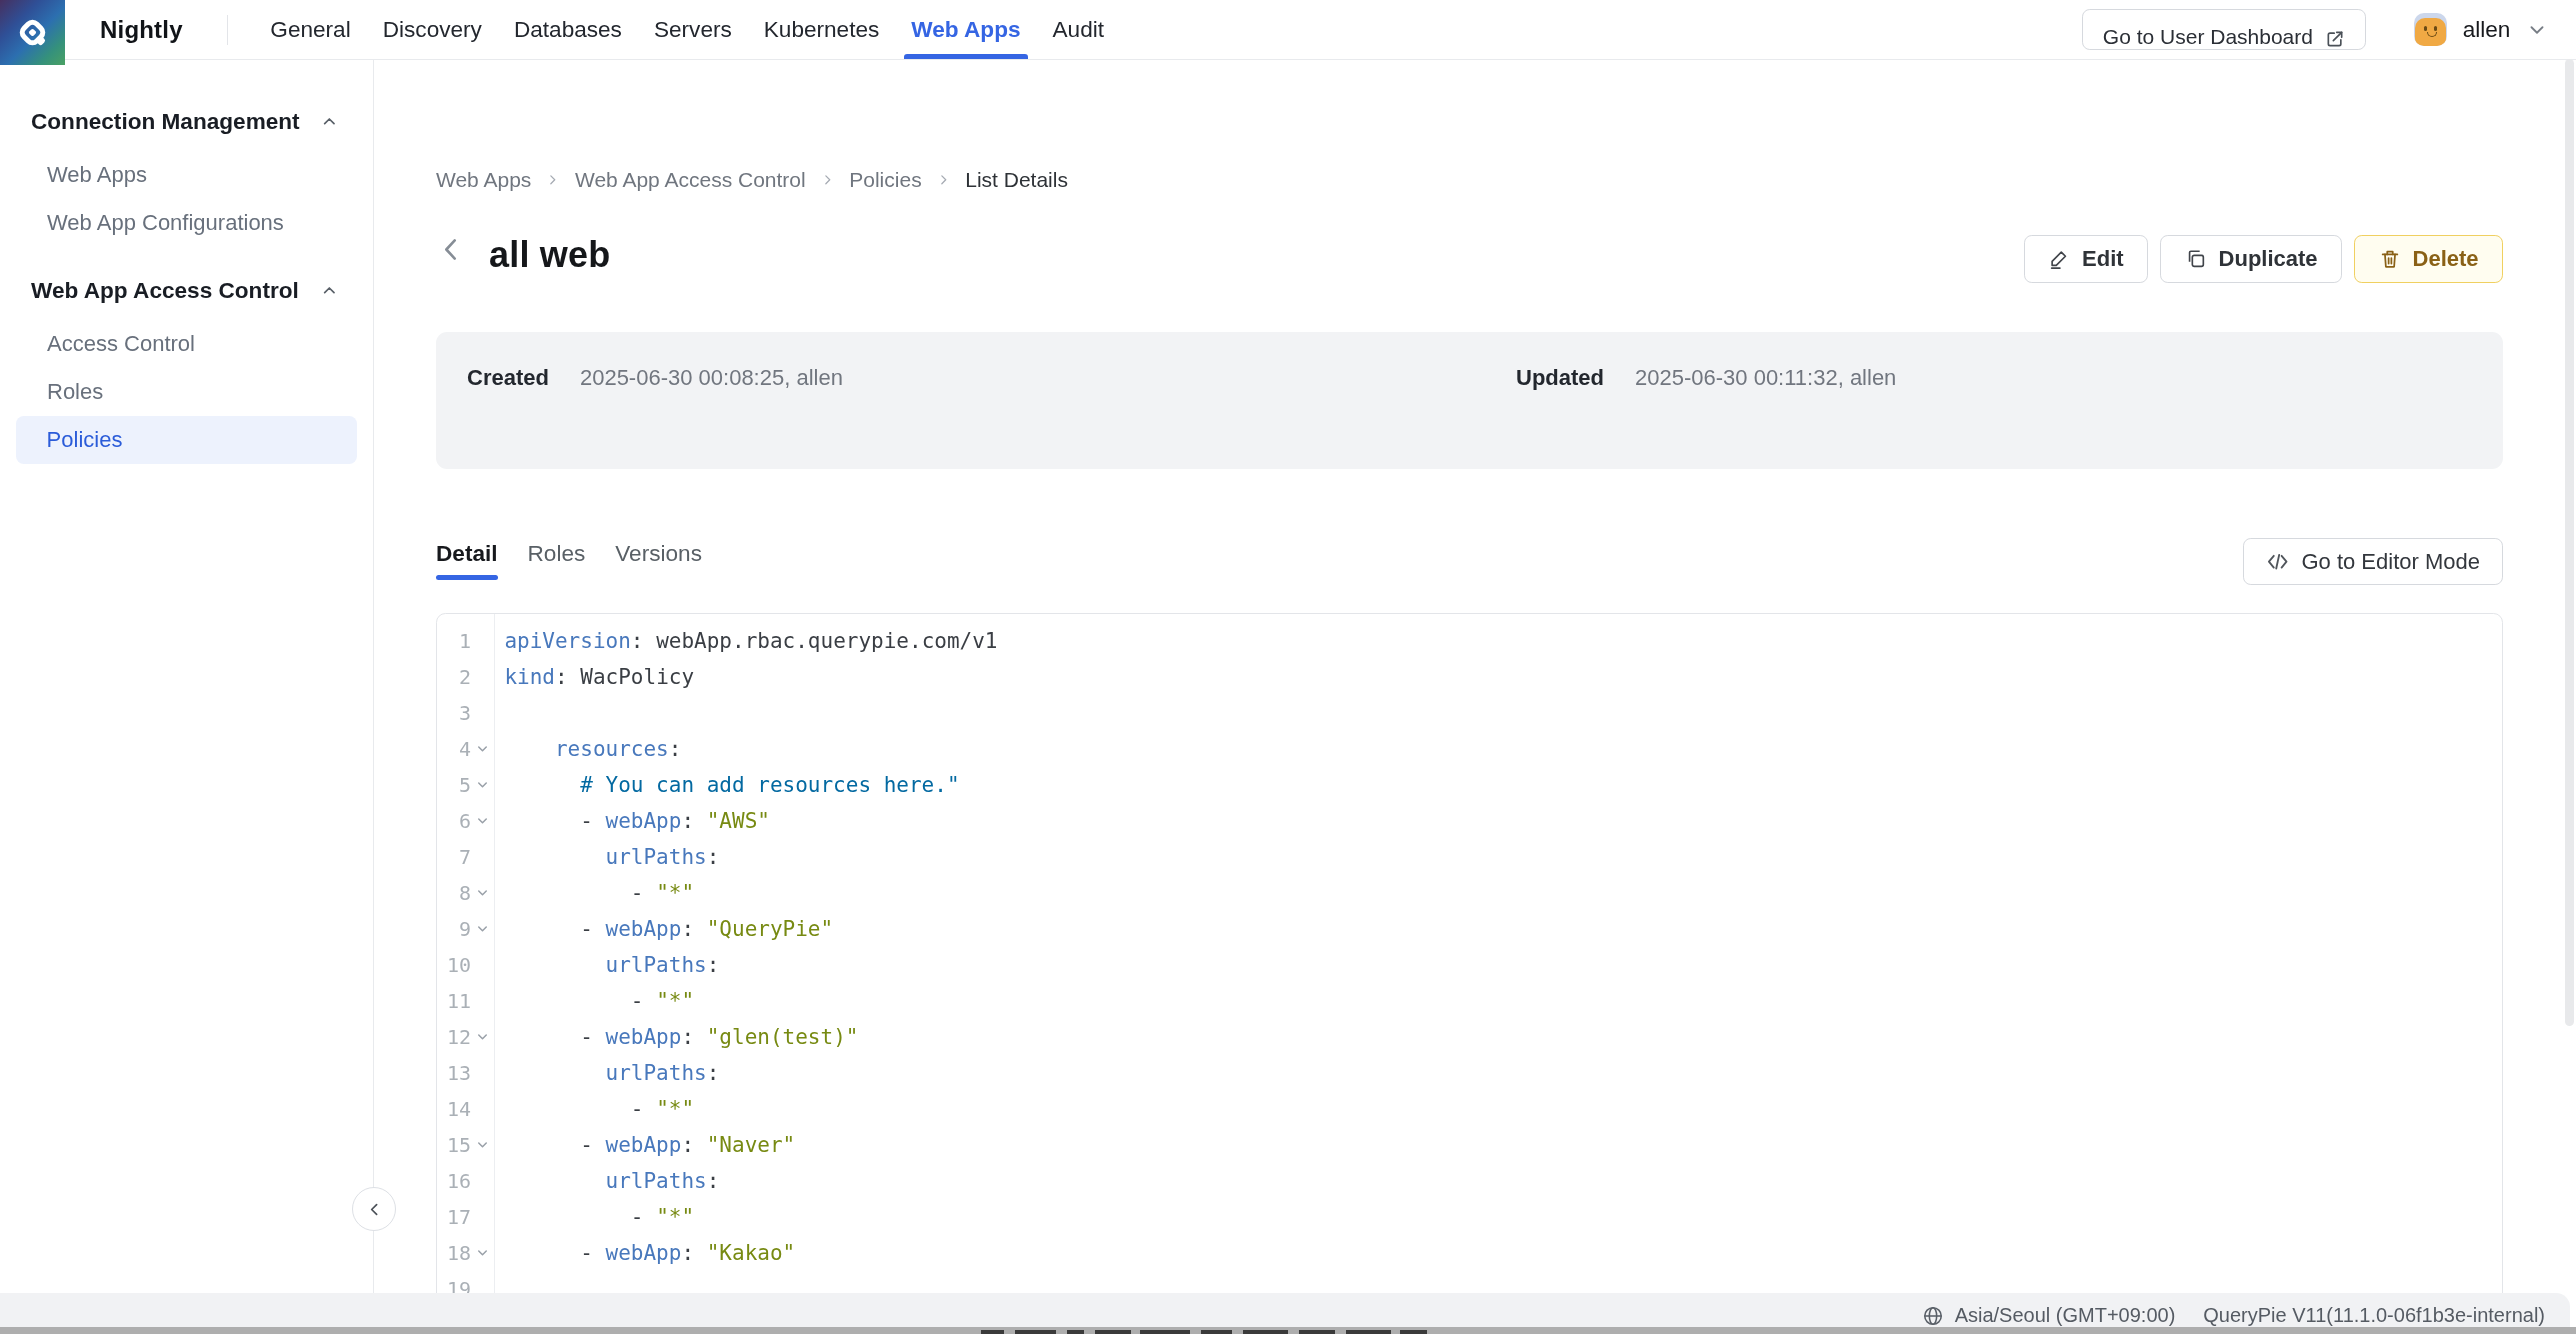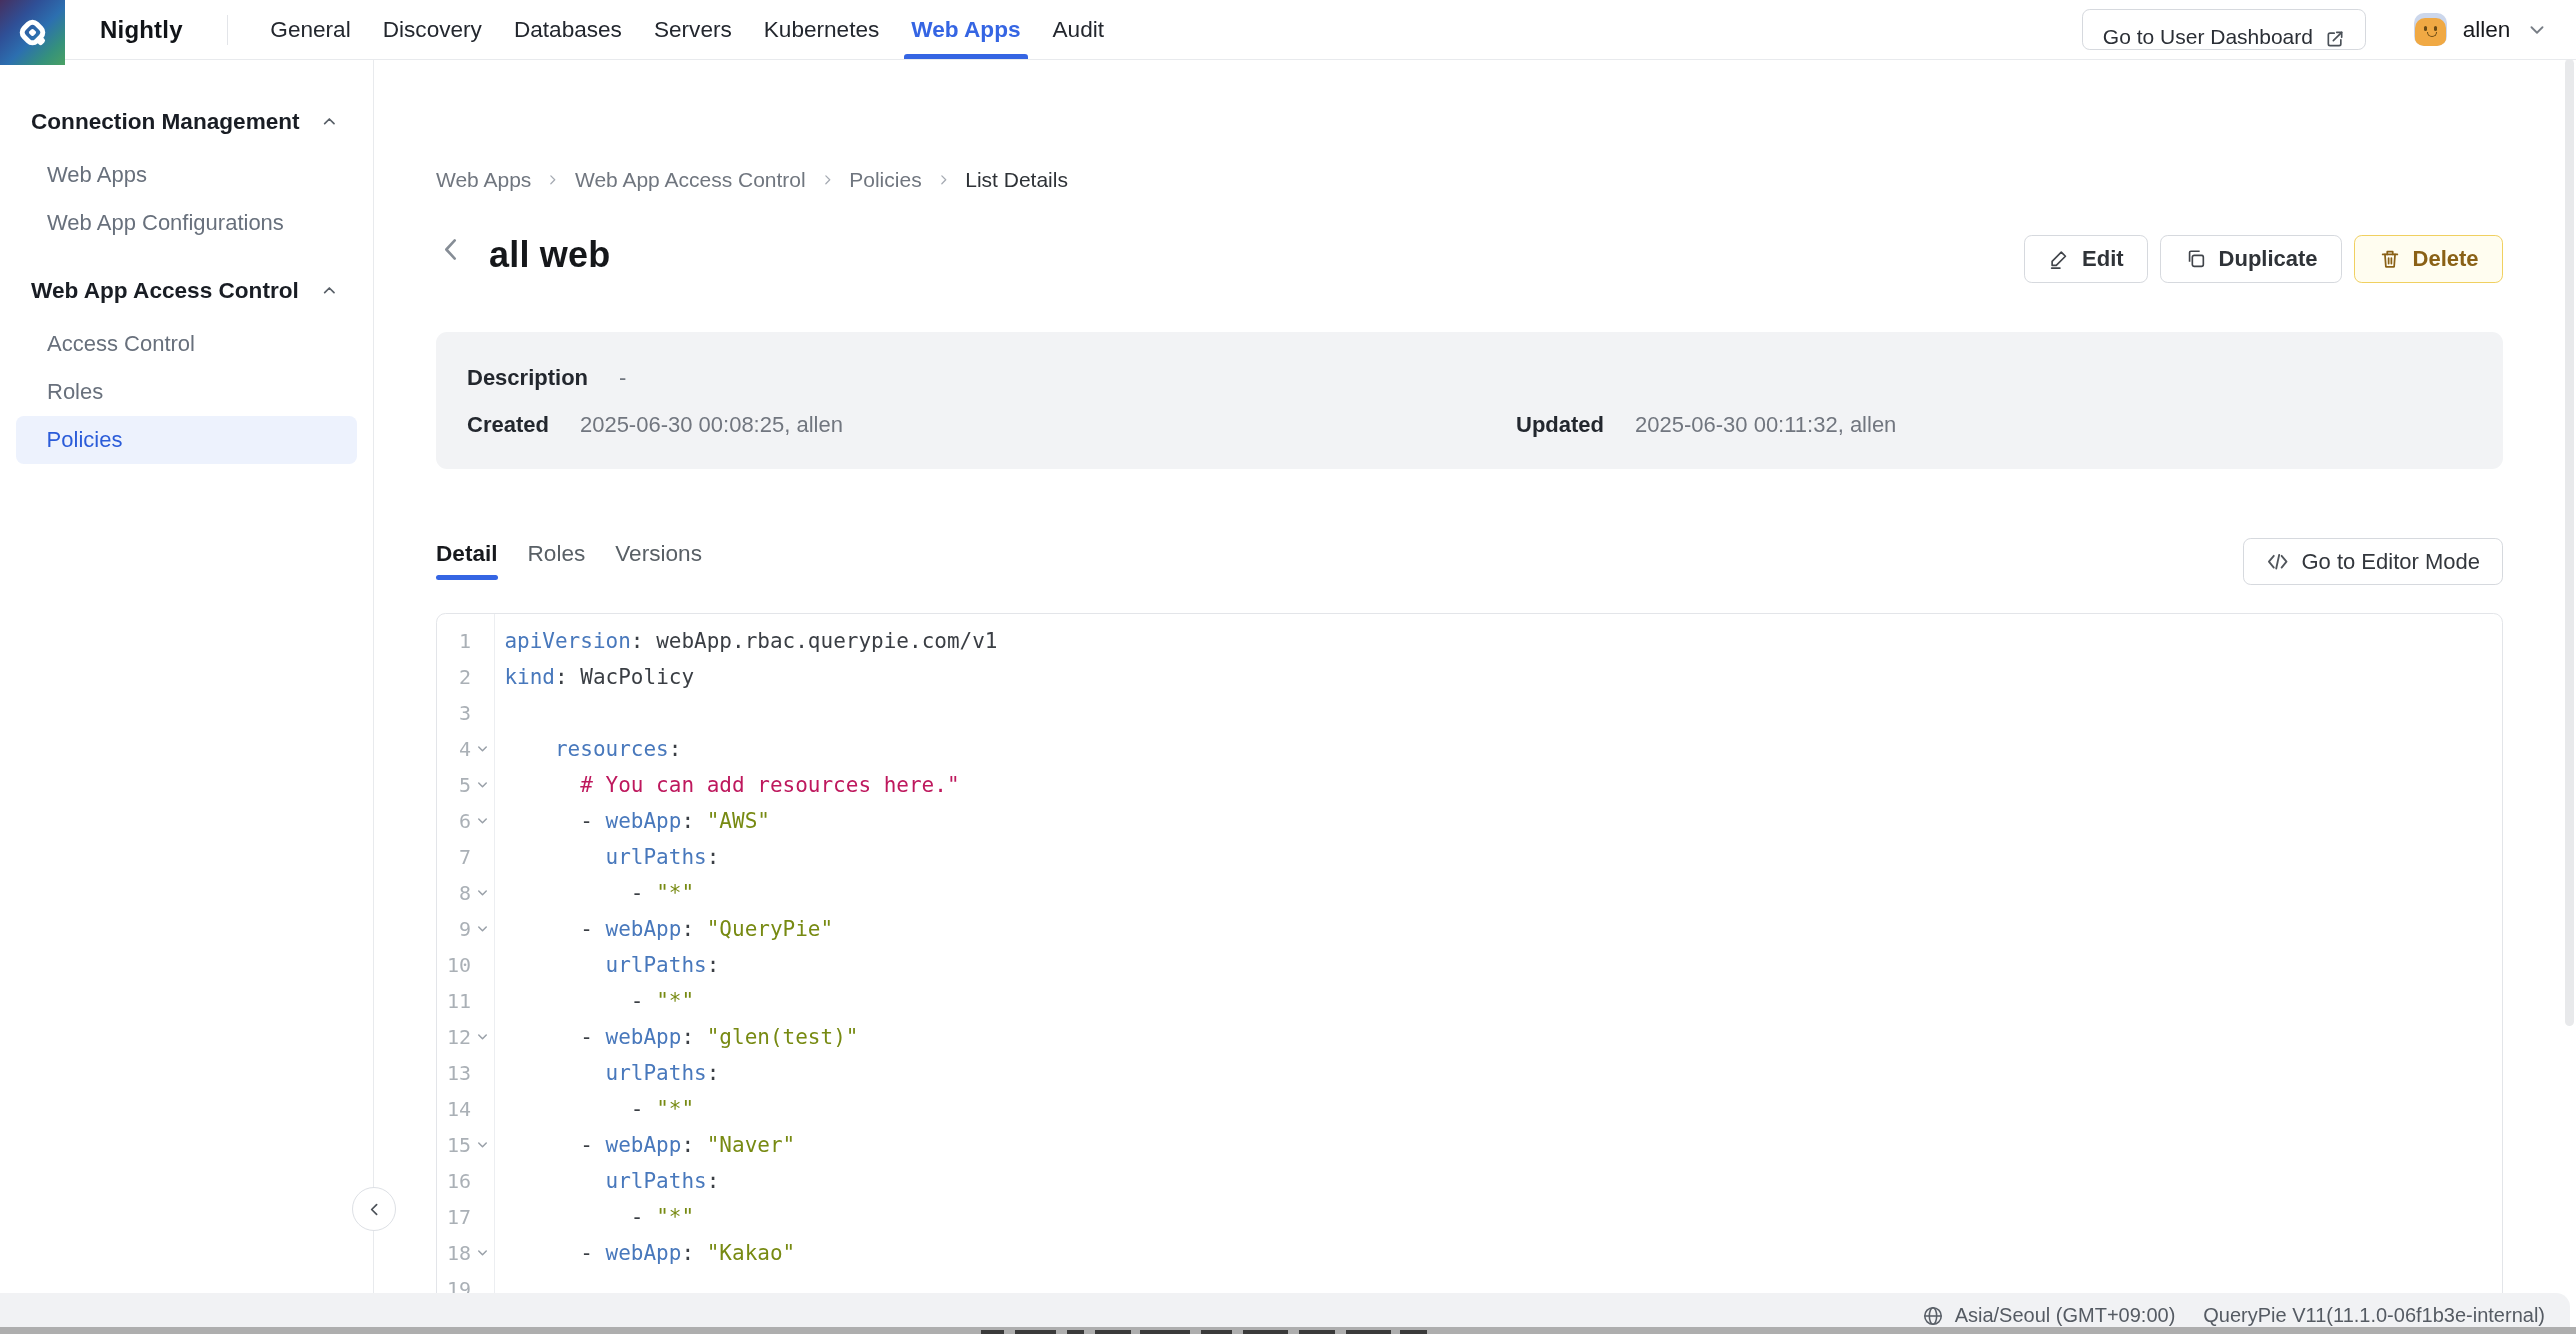--- a/index.html
+++ b/index.html
@@ -89,21 +89,21 @@
   .g-row{height:36px;display:flex;align-items:center;}
   .g-num{width:34px;text-align:right;font-family:"DejaVu Sans Mono","Liberation Mono",monospace;
          font-size:20px;color:#aab0b6;flex:none;}
   .g-fold{width:22px;display:flex;align-items:center;justify-content:center;flex:none;cursor:pointer;color:#99a0a8;}
   .code-col{flex:1;padding-top:8.6px;overflow:hidden;}
   .c-row{height:36px;display:flex;align-items:center;padding-left:9.4px;}
   .c-row pre{margin:0;font-family:"DejaVu Sans Mono","Liberation Mono",monospace;font-size:21px;
              line-height:36px;white-space:pre;}
   .tk-key{color:#4878bc;}
   .tk-str{color:#778a12;}
-  .tk-com{color:#be185d;}
+  .tk-com{color:#0369a1;}
   .tk-text{color:#3a3e44;}
   .tk-punc{color:#3a3e44;}
 
   
   .scroll-strip{position:absolute;right:1.6px;top:59px;width:9.4px;height:967px;background:#e8e9eb;
                 border-radius:4.7px;z-index:45;}
   .statusbar{position:absolute;left:0;bottom:7.8px;width:2570px;height:34px;background:#f1f2f4;
              border-radius:0 14px 0 0;display:flex;align-items:flex-end;justify-content:flex-end;
              gap:28px;padding-right:25px;box-sizing:border-box;z-index:50;}
   .status-item{display:flex;align-items:center;gap:11px;font-size:20px;color:#555b63;}
@@ -257,24 +257,20 @@
               <path d="M10.5 11v6"></path>
               <path d="M13.5 11v6"></path>
           </svg>
         </span>
         <span>Delete</span>
       </button>
     </div>
 
     <div class="meta-box">
       <div class="meta-row">
-        <span class="meta-label">Description</span>
-        <span class="meta-value">-</span>
-      </div>
-      <div class="meta-row">
         <span class="meta-label">Created</span>
         <span class="meta-value">2025-06-30 00:08:25, allen</span>
         <span class="meta-pair-updated">
           <span class="meta-label">Updated</span>
           <span class="meta-value">2025-06-30 00:11:32, allen</span>
         </span>
       </div>
     </div>
 
     <div class="tabs">

